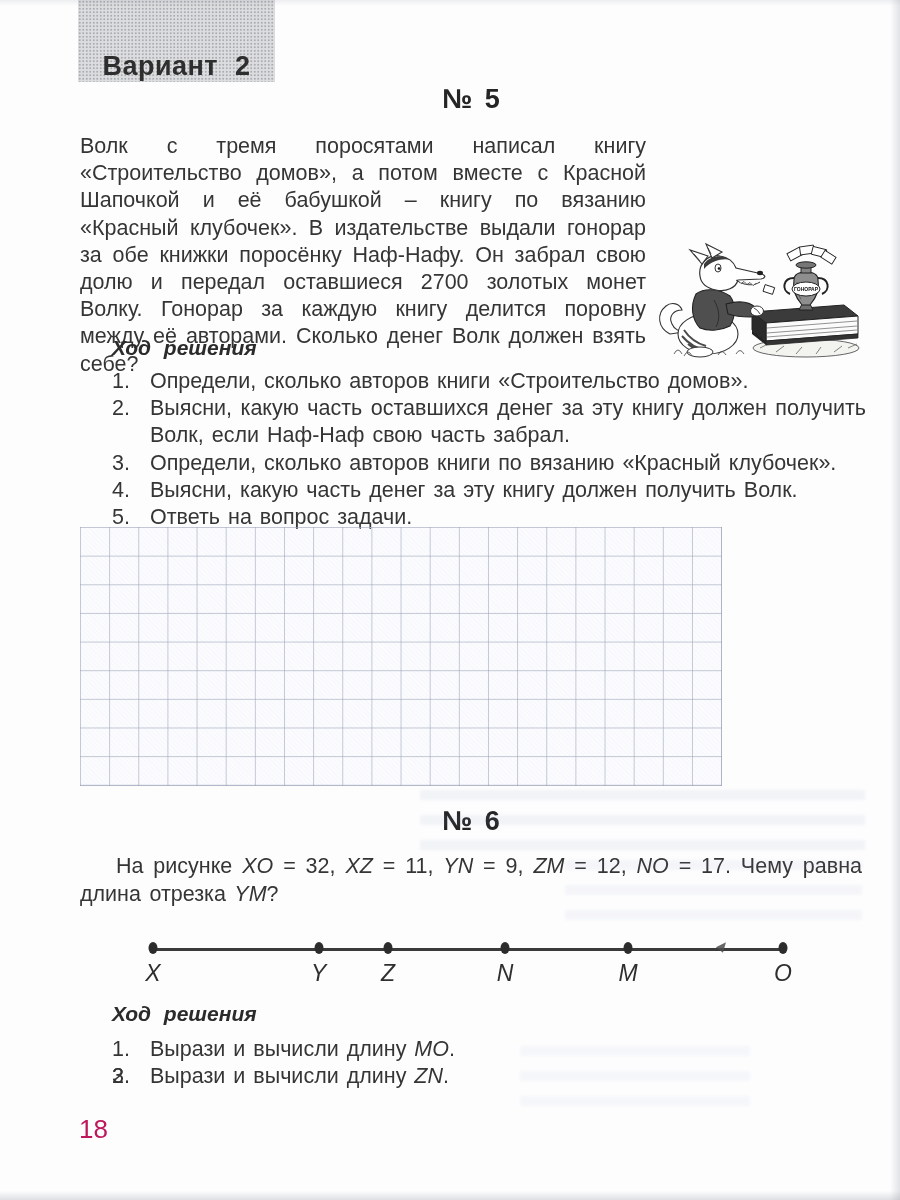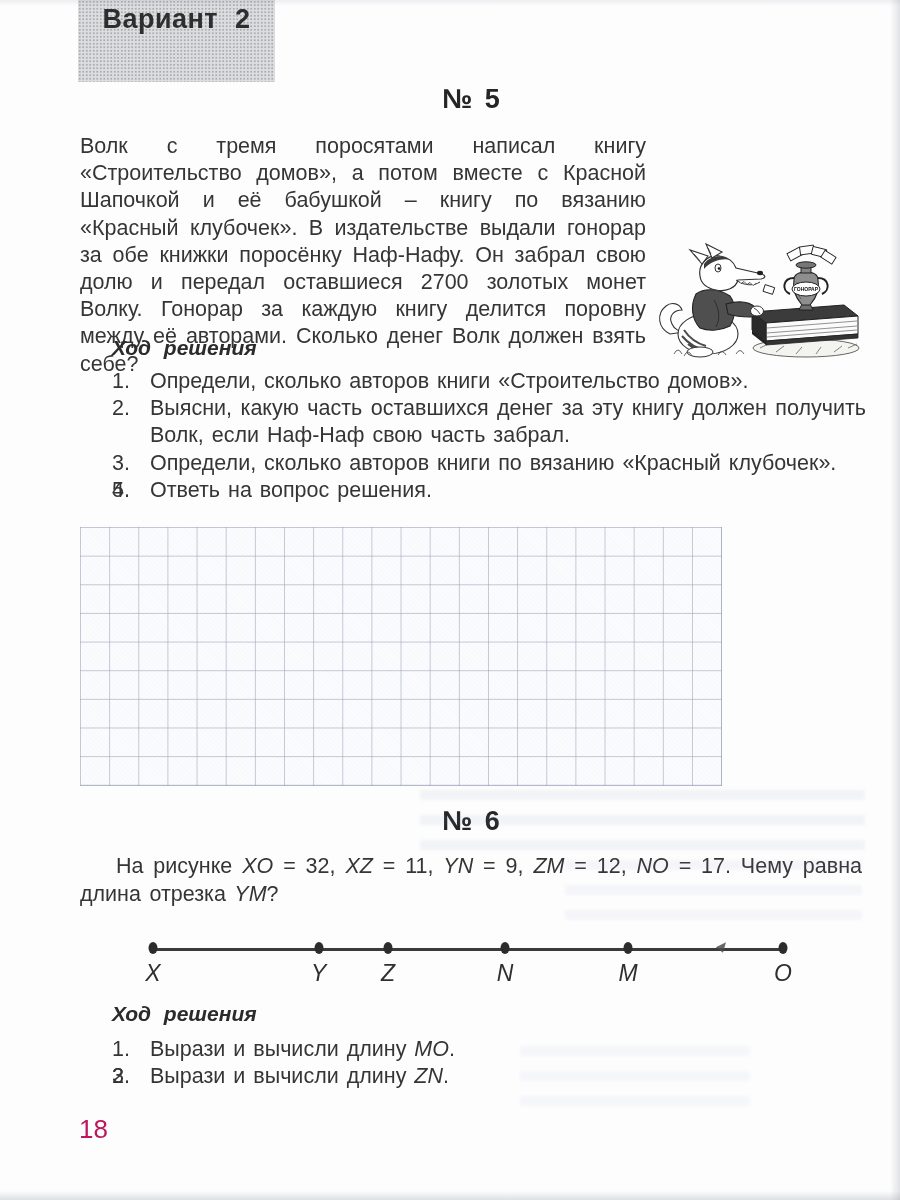--- a/index.html
+++ b/index.html
@@ -7,21 +7,21 @@
     width:900px;height:1200px;position:relative;overflow:hidden;
     background:#fdfdfe;color:#353535;
     font-family:"Liberation Sans","DejaVu Sans",sans-serif;
   }
   
   .variant-box{
     position:absolute;left:78px;top:0;width:197px;height:82px;
     background-color:#dcddDF;
     background-image:radial-gradient(#a9abaf 0.8px, transparent 0.95px);
     background-size:3.5px 3.5px;
-    display:flex;align-items:flex-start;justify-content:center;
+    display:flex;align-items:flex-end;justify-content:center;
   }
   .variant-box span{
     font-size:27px;font-weight:bold;color:#2e2e2e;
     letter-spacing:.5px;word-spacing:9px;padding-top:4px;
   }
   
   .num-heading{
     position:absolute;left:80px;width:782px;text-align:center;
     font-size:27px;font-weight:bold;color:#252525;word-spacing:5px;
   }
@@ -175,24 +175,25 @@
   <div class="step">
     <span class="num">2.</span>
     <span>Выясни, какую часть оставшихся денег за эту книгу должен получить Волк, если Наф-Наф свою часть забрал.</span>
   </div>
   <div class="step">
     <span class="num">3.</span>
     <span>Определи, сколько авторов книги по вязанию «Красный клубочек».</span>
   </div>
   <div class="step">
     <span class="num">4.</span>
+    <span>Выясни, какую часть денег за эту книгу должен получить Волк.</span>
   </div>
   <div class="step">
     <span class="num">5.</span>
-    <span>Ответь на вопрос решения.</span>
+    <span>Ответь на вопрос задачи.</span>
   </div>
 </div>
 
 <div class="grid"></div>
 
 <div class="num-heading h6">№ 6</div>
 
 <div class="prob6"><span>На рисунке </span><span class="var">XO</span><span> = 32, </span><span class="var">XZ</span><span> = 11, </span><span class="var">YN</span><span> = 9, </span><span class="var">ZM</span><span> = 12, </span><span class="var">NO</span><span> = 17. </span><span>Чему равна длина отрезка </span><span class="var">YM</span><span>?</span></div>
 
 <div class="seg">

